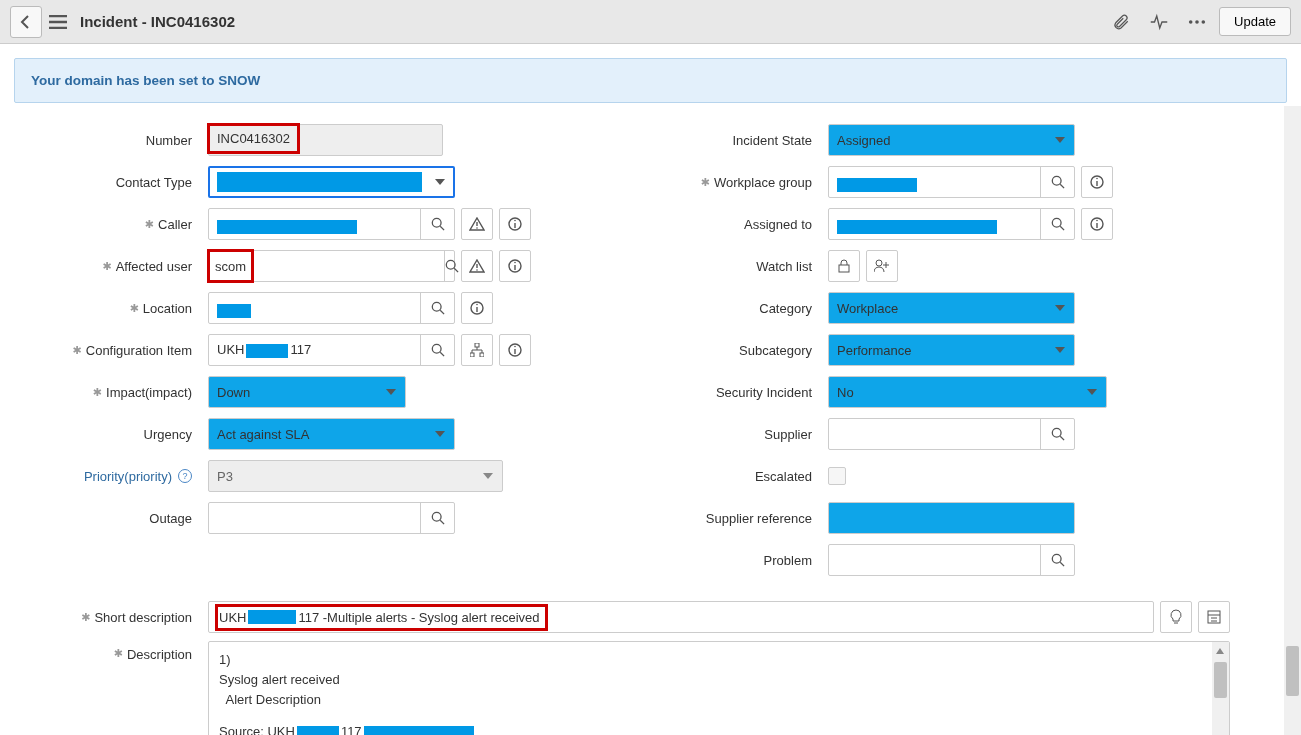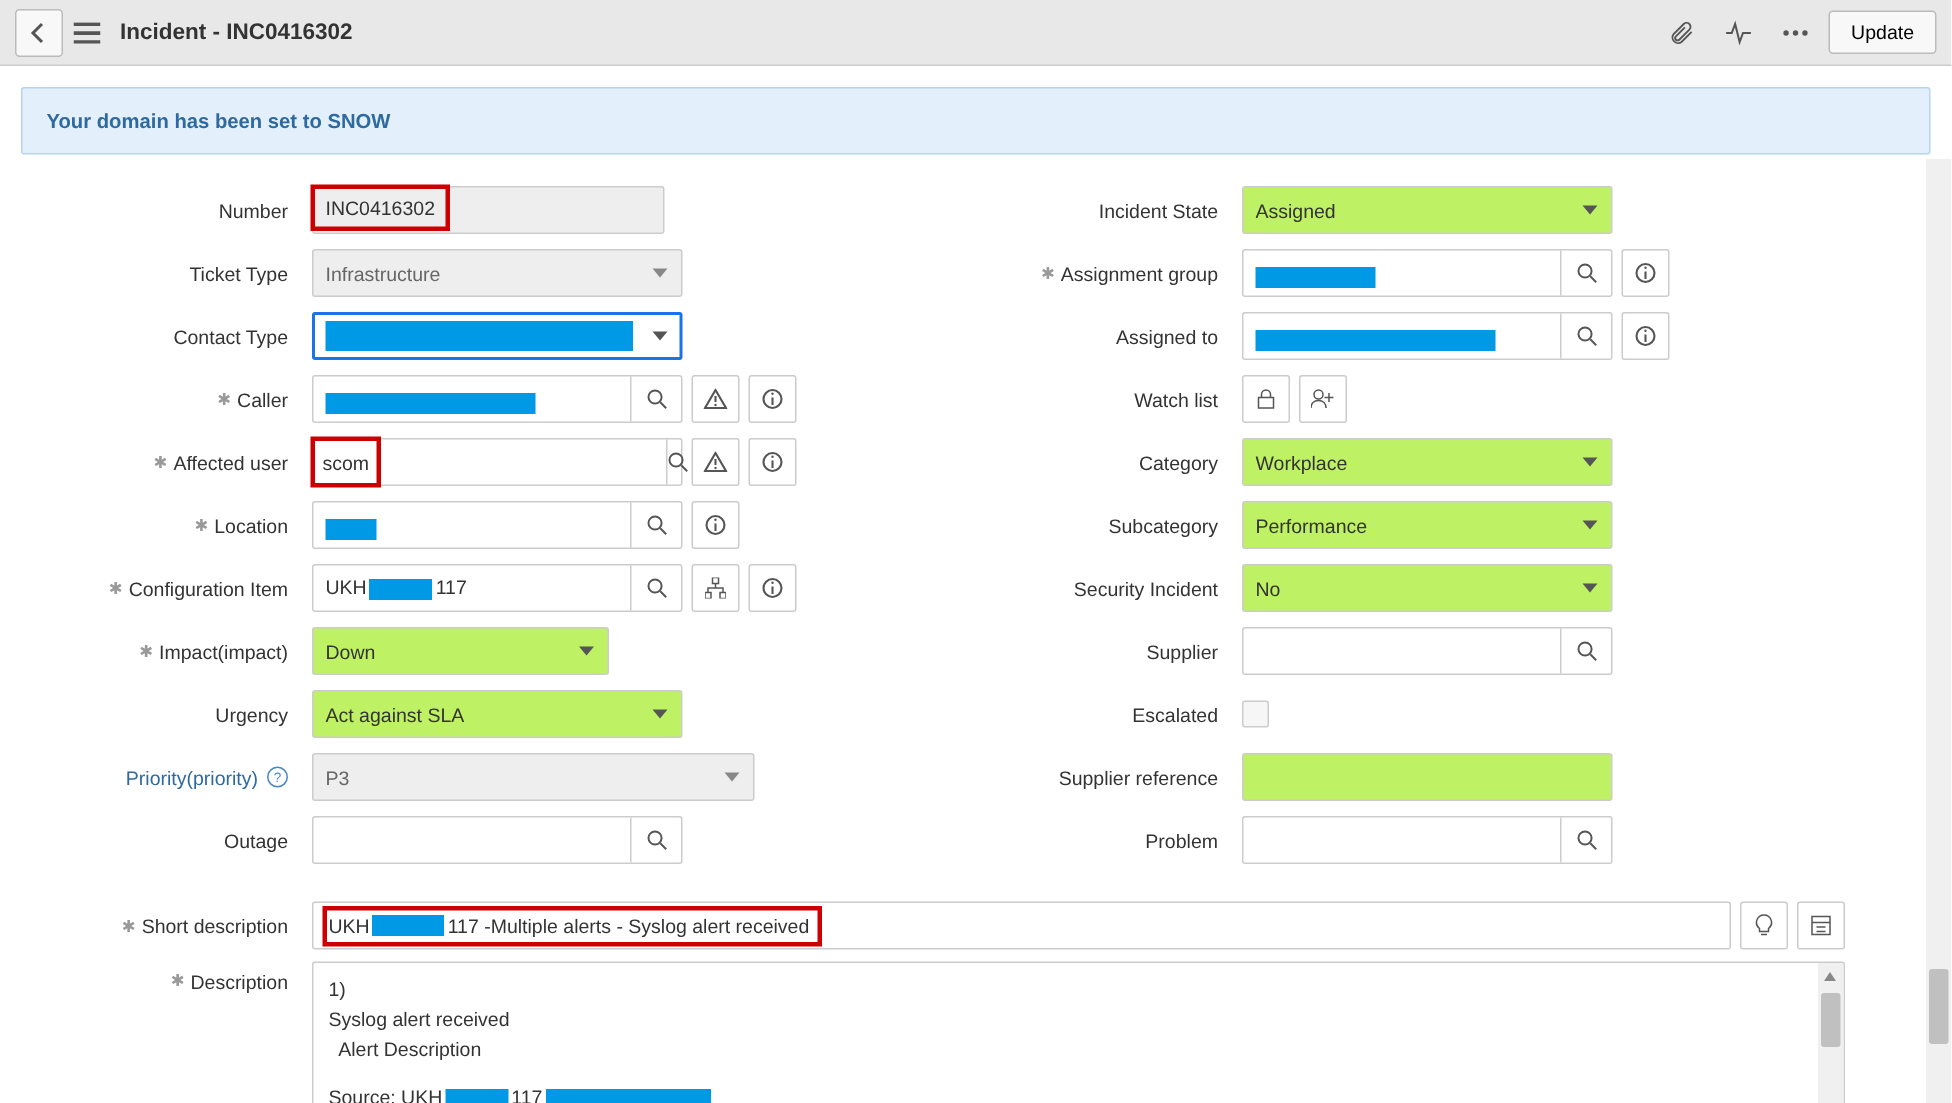--- a/index.html
+++ b/index.html
@@ -132,21 +132,21 @@
     align-items: flex-start;
     gap: 6px;
     flex: 1;
   }
   .txt, .sel {
     height: 32px;
     border: 1px solid #ccc;
     border-radius: 2px;
     padding: 4px 8px;
     font-size: 13px;
-    background: #bef264;
+    background: #0ea5e9;
     color:#333;
   }
   .txt.readonly, .sel.readonly { background: #eee; color:#666; }
   .txt.ro-number { background: #eee; width:235px; }
   .blue-focus { border:2px solid #1a73e8 !important; }
   .sel { appearance:none; padding-right:26px; background-image:none; }
   .sel-wrap { position:relative; display:inline-block; }
   .sel-wrap::after {
     content:"";
     position:absolute;
@@ -313,26 +313,20 @@
       <div class="col">
         <div class="field-row">
           <div class="field-label">Number</div>
           <div class="field-body">
             <div class="txt ro-number" style="position:relative;padding:0;">
               <span class="red-box" style="display:inline-block;padding:6px 8px;">INC0416302</span>
             </div>
           </div>
         </div>
 
-        <div class="field-row">
-          <div class="field-label">Ticket Type</div>
-          <div class="field-body">
-            <span class="sel-wrap readonly"><select class="sel readonly" style="width:247px"><option>Infrastructure</option></select></span>
-          </div>
-        </div>
 
         <div class="field-row">
           <div class="field-label">Contact Type</div>
           <div class="field-body">
             <span class="sel-wrap"><select class="sel blue-focus" style="width:247px;background:#fff;"><option></option></select></span>
             <span style="position:absolute;margin-left:9px;margin-top:0px;"><span class="redact" style="width:205px;height:20px;margin-top:6px;"></span></span>
           </div>
         </div>
 
         <div class="field-row">
@@ -508,21 +502,21 @@
         <div class="field-row">
           <div class="field-label">Incident State</div>
           <div class="field-body">
             <span class="sel-wrap"><select class="sel" style="width:247px"><option>Assigned</option></select></span>
           </div>
         </div>
 
         <div class="field-row">
           <div class="field-label">
               <span class="req">✱</span>
-              <span>Assignment group</span>
+              <span>Workplace group</span>
             </div>
           <div class="field-body">
             <div class="lookup">
               <input type="text" style="">
               <span style="position:absolute;margin-left:8px;margin-top:9px;"><span class="redact" style="width:80px;"></span></span>
               <div class="mag">
                   <svg width="14" height="14" viewBox="0 0 16 16">
                     <circle cx="6.5" cy="6.5" r="5" stroke="#555" stroke-width="1.5" fill="none"></circle>
                     <line x1="10.5" y1="10.5" x2="15" y2="15" stroke="#555" stroke-width="1.5"></line>
                   </svg>
@@ -590,21 +584,21 @@
         <div class="field-row">
           <div class="field-label">Subcategory</div>
           <div class="field-body">
             <span class="sel-wrap"><select class="sel" style="width:247px"><option>Performance</option></select></span>
           </div>
         </div>
 
         <div class="field-row">
           <div class="field-label">Security Incident</div>
           <div class="field-body">
-            <span class="sel-wrap"><select class="sel" style="width:247px"><option>No</option></select></span>
+            <span class="sel-wrap"><select class="sel" style="width:279px"><option>No</option></select></span>
           </div>
         </div>
 
         <div class="field-row">
           <div class="field-label">Supplier</div>
           <div class="field-body">
             <div class="lookup">
               <input type="text" style="">
               <div class="mag">
                   <svg width="14" height="14" viewBox="0 0 16 16">

